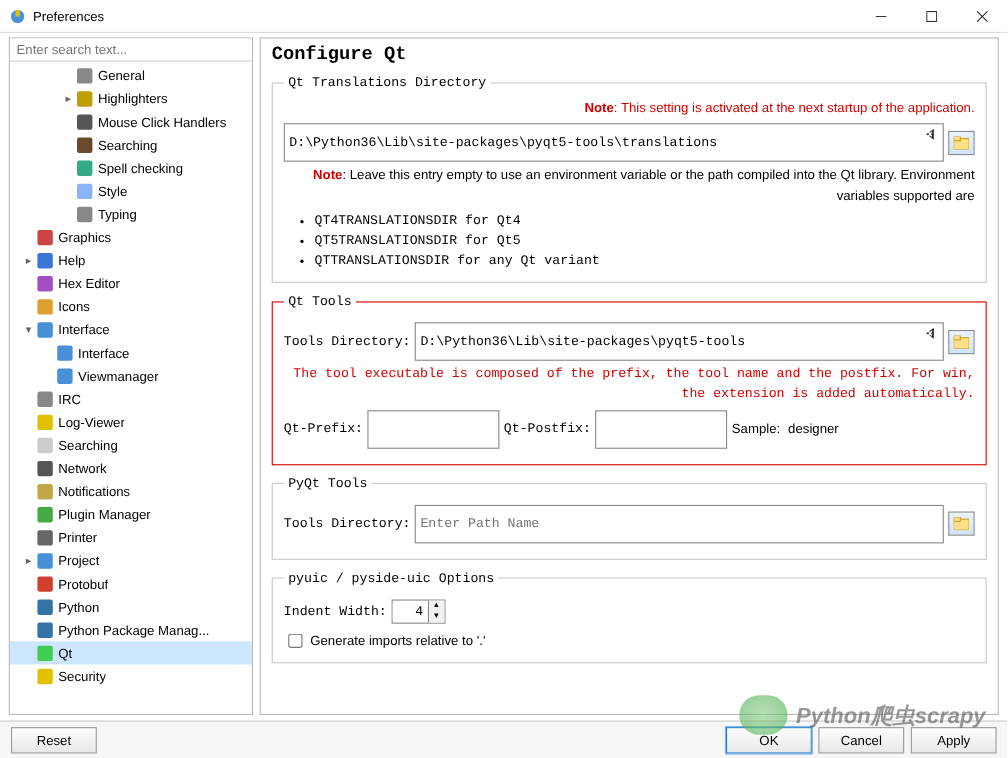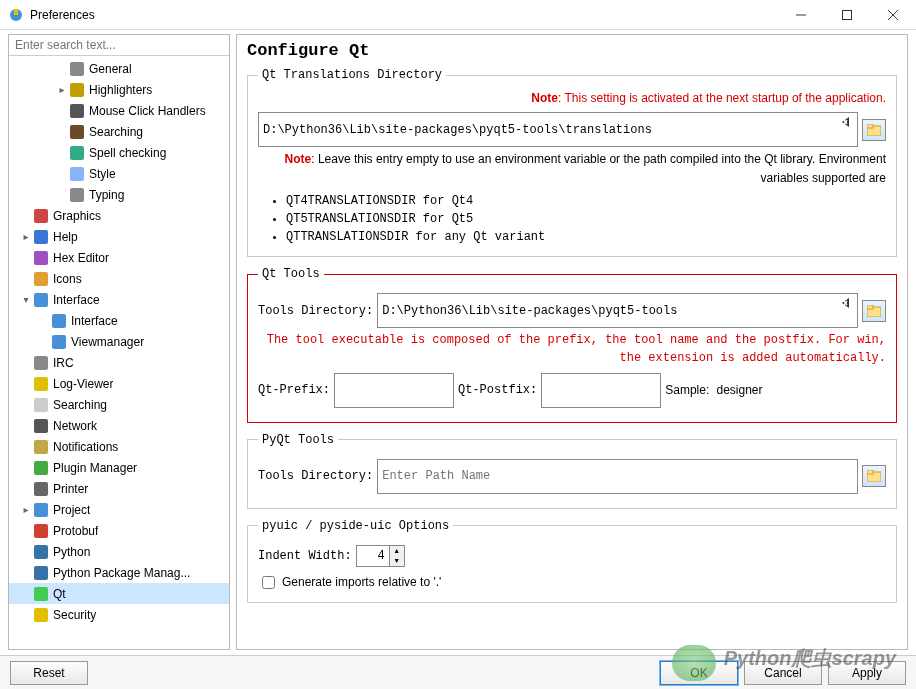--- a/index.html
+++ b/index.html
@@ -52,21 +52,21 @@
 .chk input { width: 13px; height: 13px; }
 
 
 .footer { position: absolute; bottom: 0; left: 0; right: 0; height: 34px; display: flex; align-items: center; padding: 0 10px; border-top: 1px solid #ccc; background: #f6f6f6; }
 .footer .spacer-flex { flex: 1; }
 .btn { min-width: 78px; height: 24px; border: 1px solid #999; background: linear-gradient(#fdfdfd,#e8e8e8); cursor: pointer; margin-left: 6px; font-size: 12px; }
 .btn.default { border: 1px solid #2a7ecb; outline: 1px solid #7bb6ea; }
 .btn.reset { margin-left: 0; }
 
 
-.watermark { position: absolute; right: 20px; bottom: 8px; display: flex; gap: 8px; opacity: 0.6; pointer-events: none; }
+.watermark { position: absolute; right: 20px; bottom: 21px; display: flex; align-items: center; gap: 8px; opacity: 0.6; pointer-events: none; }
 .watermark .bubble { width: 44px; height: 36px; border-radius: 22px; background: radial-gradient(#8c8,#4a4); position: relative; }
 .watermark .txtw { font-style: italic; font-size: 20px; color: #555; font-weight: bold; }
 
 
 .ci { display:inline-block; width:14px; height:14px; border-radius:2px; }
 </style>
 </head>
 <body>
 
 <div class="titlebar">

